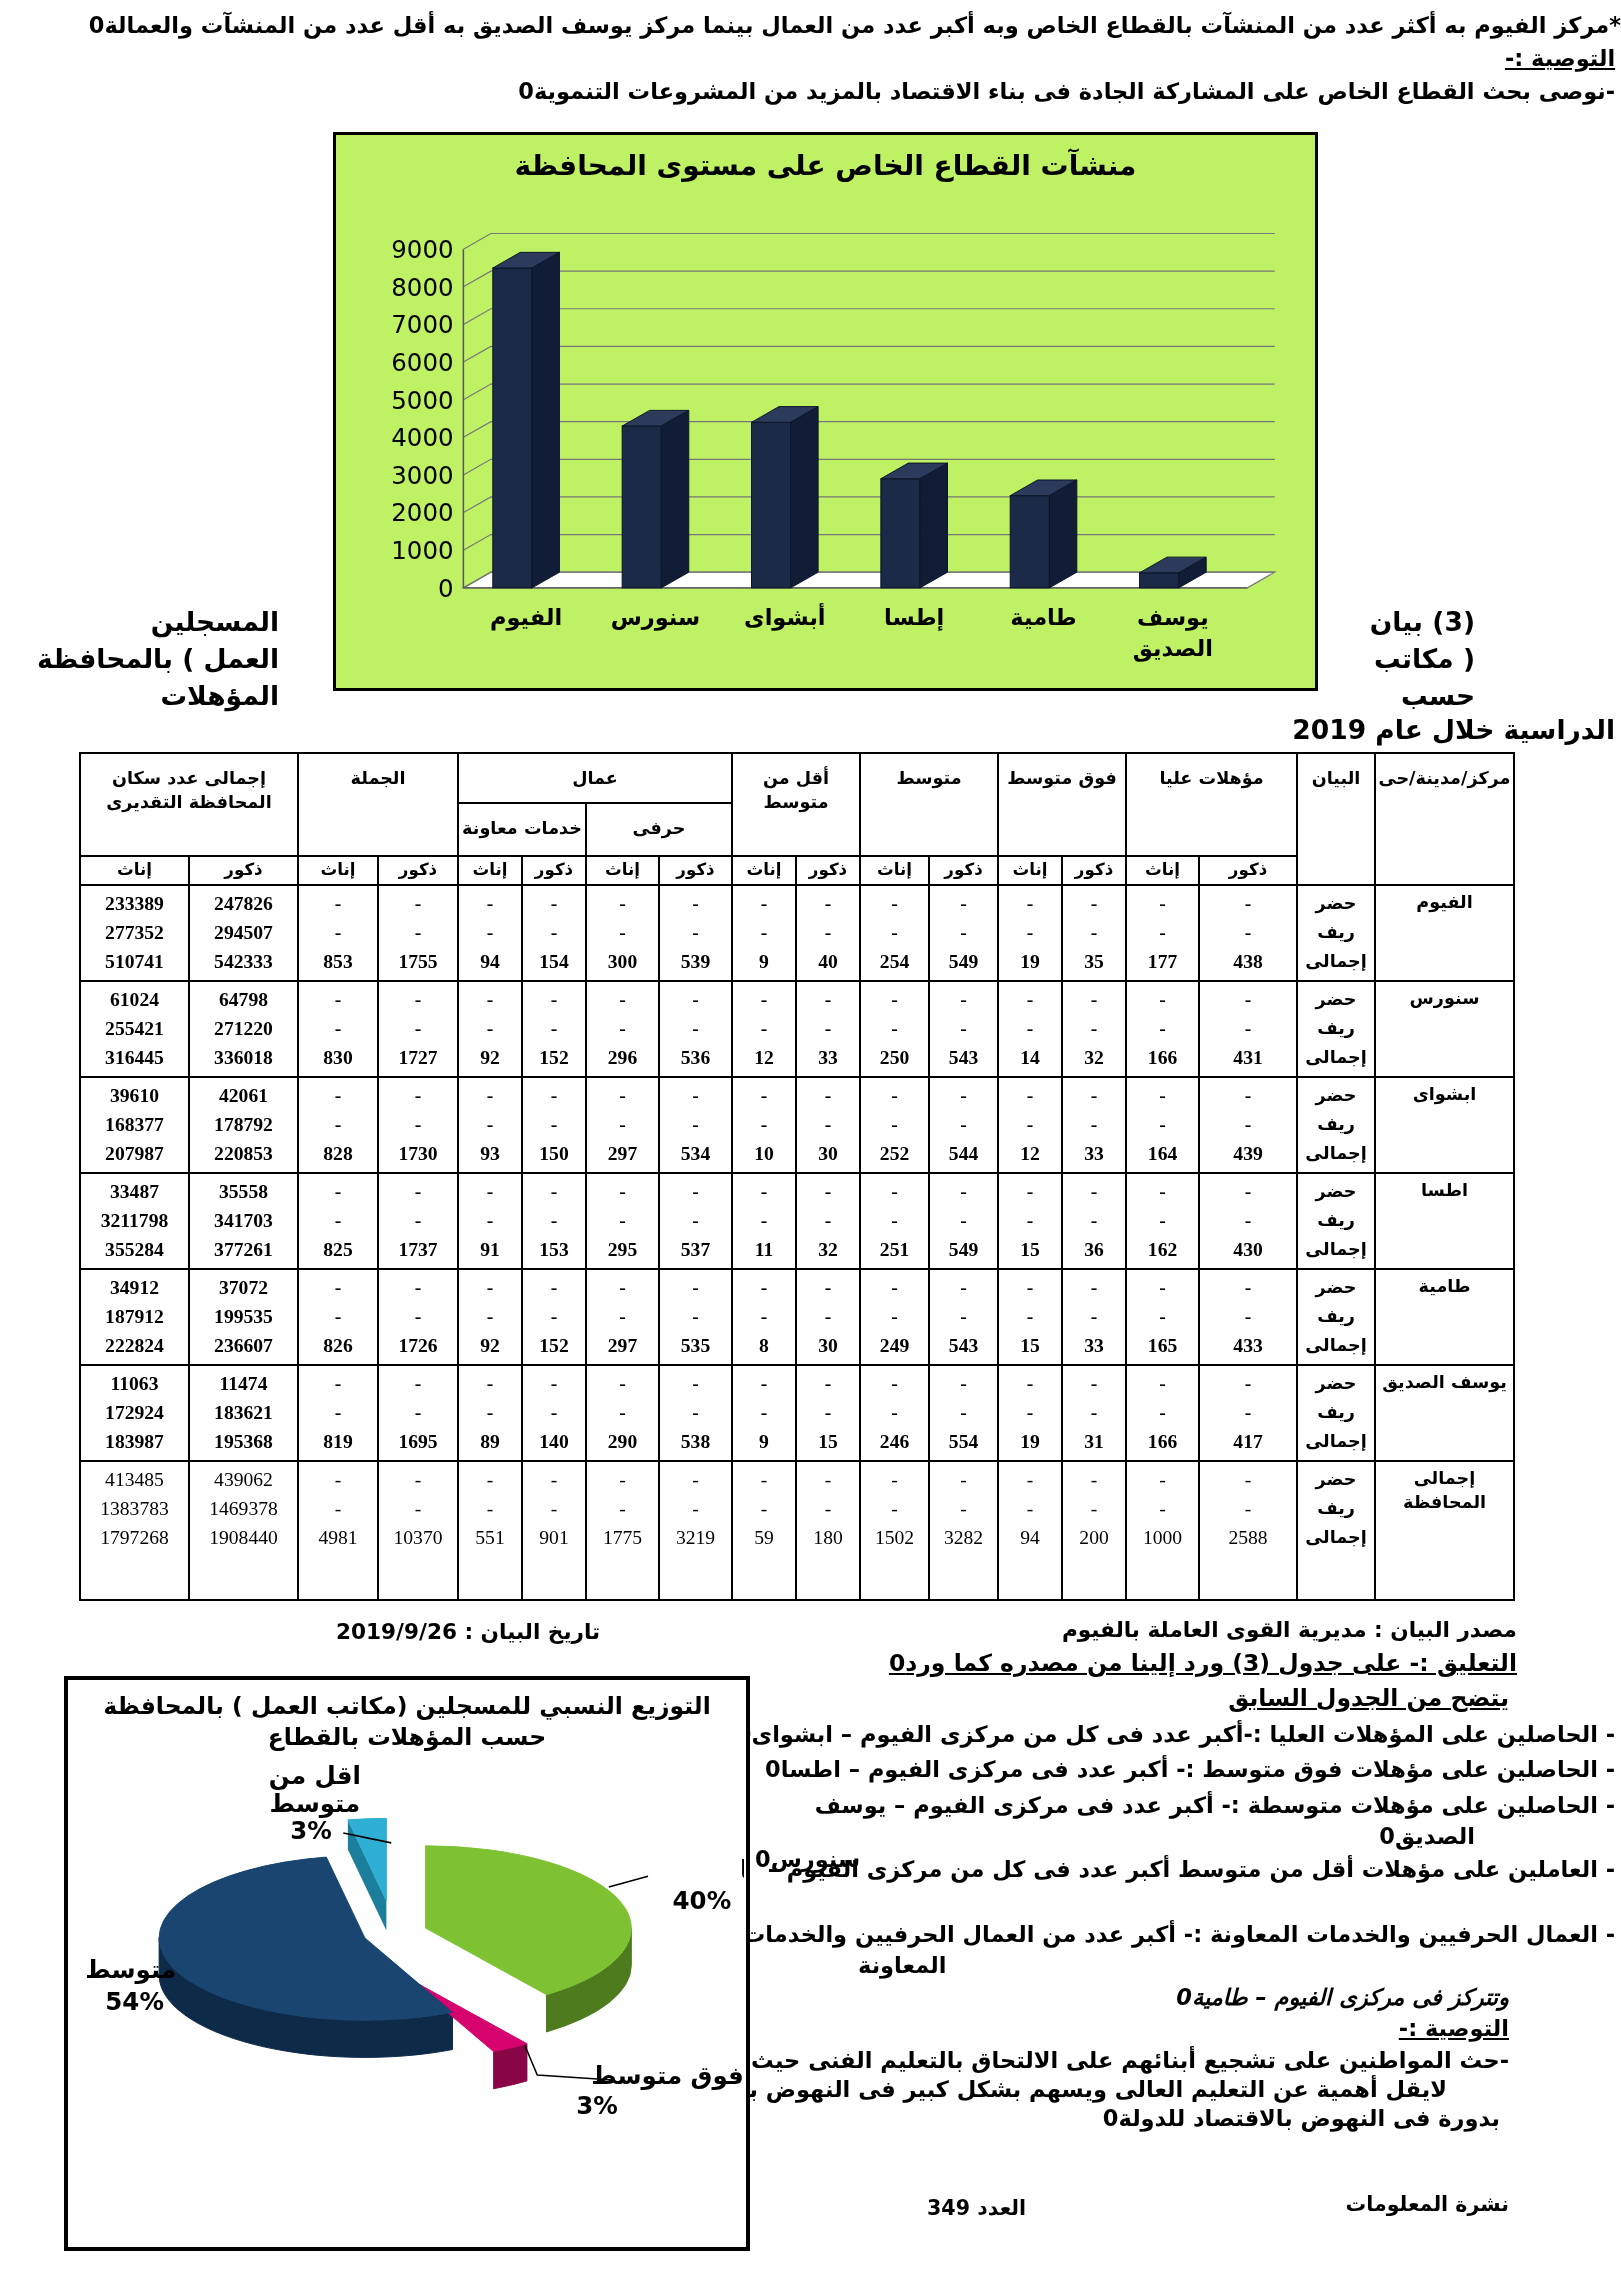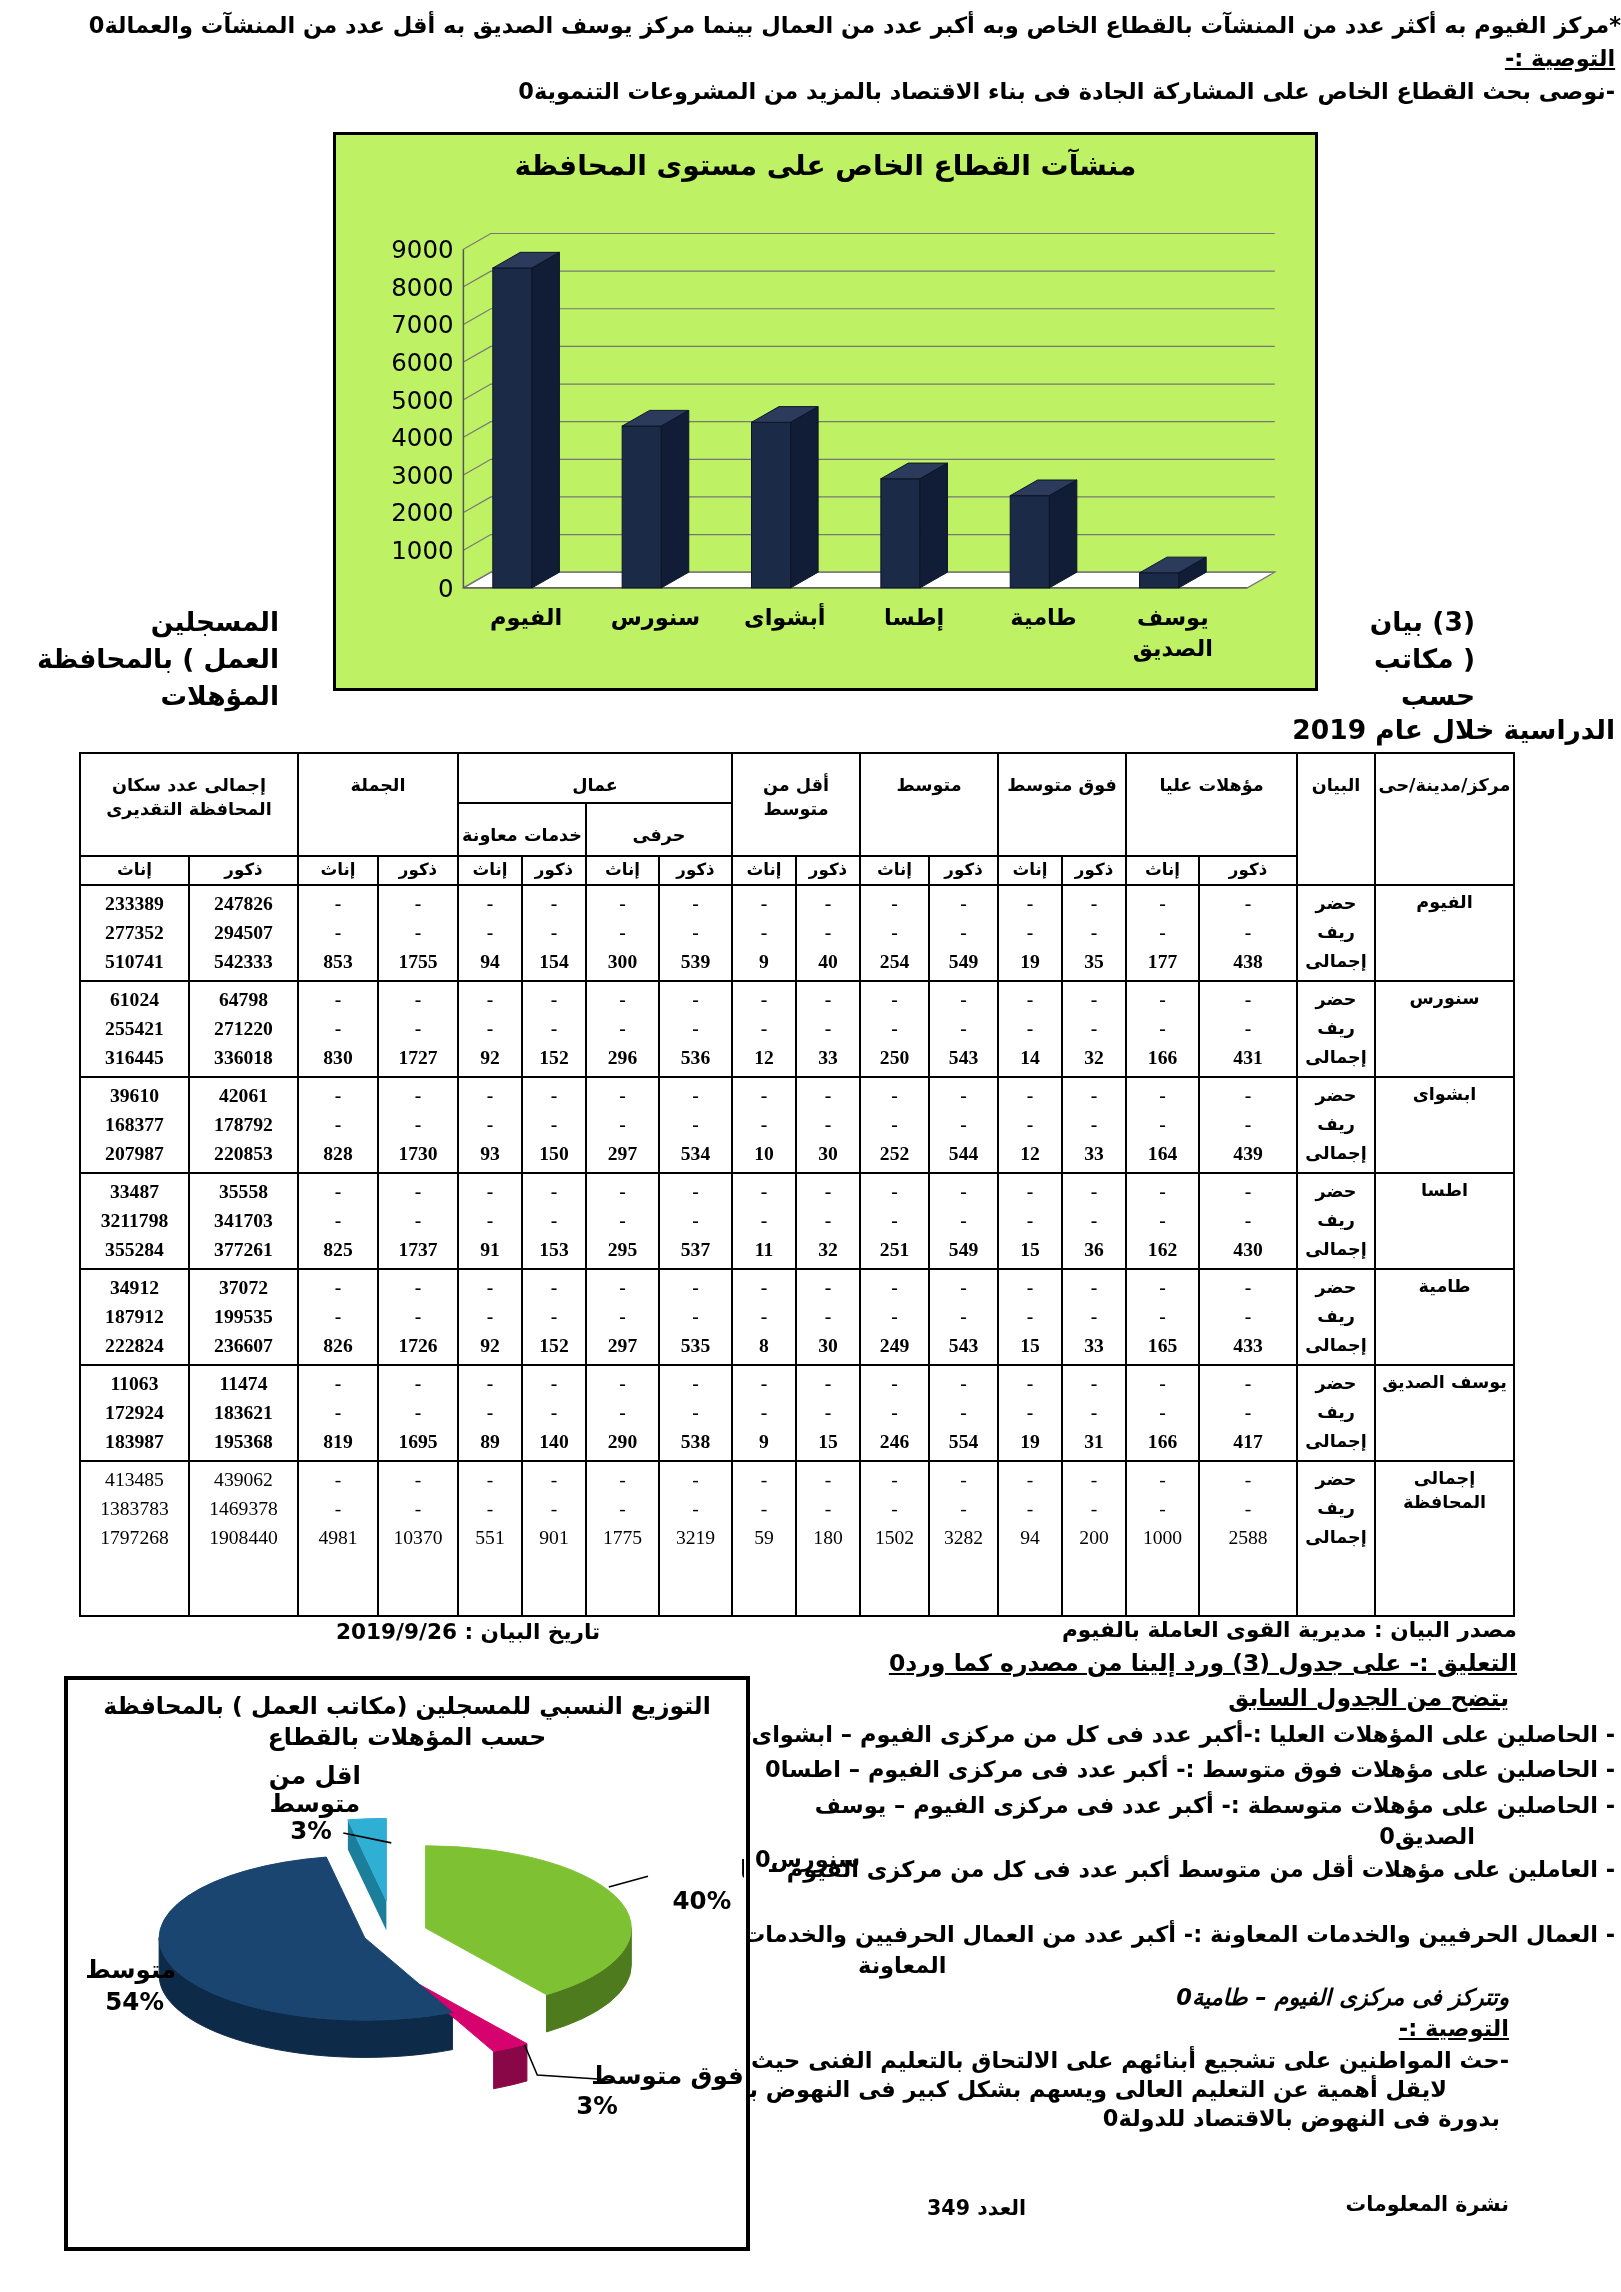--- a/index.html
+++ b/index.html
@@ -18,26 +18,26 @@
   #bar-title{position:absolute;left:0;top:13.7px;width:100%;text-align:center;font-weight:bold;font-size:28px;direction:rtl;}
   #bar-svg{position:absolute;left:0;top:0;}
 
   
   #main-table{
     position:absolute;left:79px;top:752px;width:1435px;
     border-collapse:collapse;table-layout:fixed;
     border:2.9px solid #000;
   }
   #main-table th,#main-table td{border:2px solid #000;padding:0;vertical-align:top;text-align:center;}
-  #main-table thead th{font-size:17.6px;font-weight:bold;direction:rtl;padding-top:20px;line-height:23.5px;}
+  #main-table thead th{font-size:17.6px;font-weight:bold;direction:rtl;padding-top:13px;line-height:23.5px;}
   #main-table .sex-row th{height:25.5px;font-size:16.7px;padding-top:1px;line-height:23.5px;}
   #main-table .hrow1{height:50px;}
   #main-table .hrow2{height:53px;}
   #main-table tbody tr{height:96px;}
-  #main-table tbody tr.last{height:155px;}
+  #main-table tbody tr.last{height:139px;}
   #main-table tbody tr td{border-top:2.9px solid #000;}
   #main-table td.num{font-family:"Liberation Serif","DejaVu Serif",serif;font-size:19.6px;font-weight:bold;padding-top:3.9px;}
   #main-table tr.light td.num{font-weight:normal;}
   #main-table td.num div{height:29px;line-height:29px;}
   #main-table td.bayan{font-size:17.6px;font-weight:bold;direction:rtl;padding-top:3.9px;}
   #main-table td.bayan div{height:29px;line-height:29px;}
   #main-table td.markaz{font-size:17.6px;font-weight:bold;direction:rtl;padding-top:5.9px;line-height:23.5px;}
 
   
   #pie-box{left:64px;top:1676px;width:686px;height:575px;border:4.9px solid #000;box-sizing:border-box;background:#fff;}

